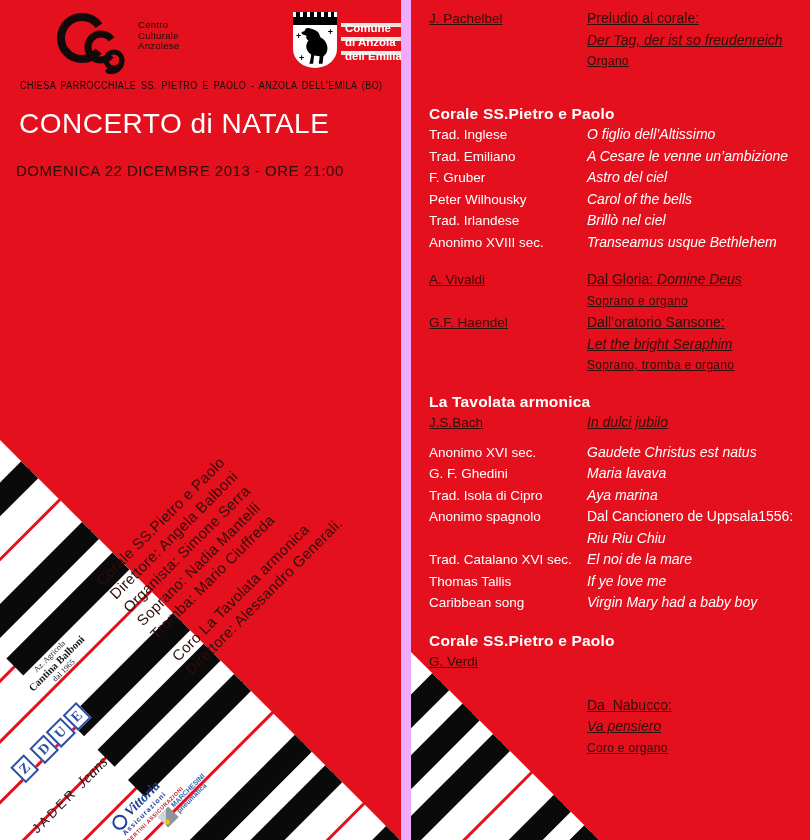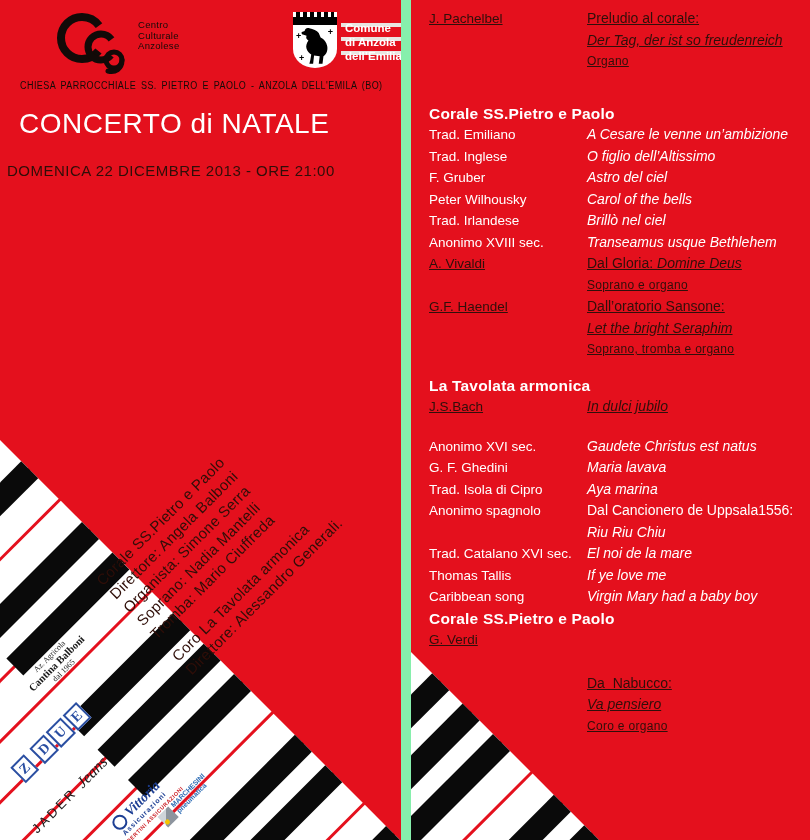--- a/index.html
+++ b/index.html
@@ -1,16 +1,16 @@
 <!DOCTYPE html>
 <html><head>
 <meta charset="utf-8">
 <style>
   html,body{margin:0;padding:0;background:#fff;}
-  .poster{position:relative;width:810px;height:840px;background:#86efac;overflow:hidden;
+  .poster{position:relative;width:810px;height:840px;background:#f0abfc;overflow:hidden;
           font-family:"Liberation Sans",sans-serif;}
   .panel{position:absolute;top:0;height:840px;overflow:hidden;background:#e4101d;}
   .panel.left{left:0;width:401px;}
   .panel.right{left:411px;width:399px;}
 
   
   .cca-logo{position:absolute;left:52px;top:10px;width:150px;height:72px;}
   .cca-rings{position:absolute;left:0;top:0;}
   .cca-text{position:absolute;left:86px;top:10px;color:#140b08;font-size:9.5px;line-height:10.5px;letter-spacing:.3px;}
   .comune-logo{position:absolute;left:293px;top:10px;width:104px;height:62px;}
@@ -22,21 +22,21 @@
   .shield svg{position:absolute;left:7px;top:14px;}
   .cross{position:absolute;color:#000;font-size:9px;font-weight:bold;line-height:9px;}
   .comune-text{position:absolute;left:52px;top:8px;width:52px;}
   .comune-line{position:relative;height:14px;}
   .comune-line .stripe{position:absolute;left:-4px;right:-6px;top:5px;height:3.5px;background:#e9e5e1;}
   .comune-line .txt{position:relative;color:#fff;font-weight:bold;font-size:11.5px;line-height:14px;white-space:nowrap;}
   .venue-line{position:absolute;left:20px;top:80px;width:380px;color:#140b08;font-size:10px;
           letter-spacing:.5px;word-spacing:2px;white-space:nowrap;transform:scaleX(.9);transform-origin:left center;}
   .main-title{position:absolute;left:19px;top:104px;color:#fff;font-size:28px;font-weight:400;
           letter-spacing:.5px;line-height:40px;white-space:nowrap;}
-  .date-line{position:absolute;left:7px;top:162px;color:#2f0e08;font-size:15px;letter-spacing:.5px;white-space:nowrap;}
+  .date-line{position:absolute;left:16px;top:162px;color:#2f0e08;font-size:15px;letter-spacing:.5px;white-space:nowrap;}
 
   
   .credits{position:absolute;left:95px;top:438px;width:330px;transform:rotate(-45deg);
            color:#2f0e08;font-size:15px;line-height:19px;letter-spacing:.3px;z-index:5;}
   .credits .blank{height:12px;}
 
   
   .keyboard{position:absolute;transform-origin:0 0;transform:rotate(45deg);}
   .wkey{position:absolute;top:0;background:#fff;}
   .bkey{position:absolute;top:0;background:#0a0a0a;z-index:2;}
@@ -70,23 +70,23 @@
   .p-heading{font-weight:bold;font-size:15.5px;line-height:21.5px;color:#fff;letter-spacing:.2px;}
   .p-row{display:flex;}
   .p-composer{flex:0 0 158px;font-size:13.5px;line-height:21.5px;white-space:nowrap;}
   .p-titles{flex:1;}
   .p-line{font-size:14px;line-height:21.5px;white-space:pre;}
   .p-line .it{font-style:italic;}
   .p-note{font-size:12px;line-height:21.5px;letter-spacing:.3px;}
   .ink-dark{color:#300f0a;text-decoration:underline;}
   .ink-white{color:#fff;}
   .sp-none{margin-top:0;}
-  .sp-xs{margin-top:0;}
+  .sp-xs{margin-top:16px;}
   .sp-sm{margin-top:14px;}
-  .sp-md{margin-top:18px;}
+  .sp-md{margin-top:8px;}
   .sp-lg{margin-top:30px;}
   .gap-before{margin-top:22px;}
 </style>
 </head>
 <body>
 
 <div class="poster">
 
   <div class="panel left">
 
@@ -205,29 +205,29 @@
               <div class="p-line"><span class="it">Der Tag, der ist so freudenreich</span></div>
               <div class="p-note">Organo</div>
             </div>
           </div>
         </div>
         <div class="p-section sp-lg">
           <div class="p-heading">Corale SS.Pietro e Paolo</div>
         </div>
         <div class="p-section sp-none">
           <div class="p-row ink-white">
+            <div class="p-composer">Trad. Inglese</div>
+            <div class="p-titles">
+              <div class="p-line"><span class="it">O figlio dell’Altissimo</span></div>
+            </div>
+          </div>
+          <div class="p-row ink-white">
             <div class="p-composer">Trad. Emiliano</div>
             <div class="p-titles">
               <div class="p-line"><span class="it">A Cesare le venne un’ambizione</span></div>
-            </div>
-          </div>
-          <div class="p-row ink-white">
-            <div class="p-composer">Trad. Inglese</div>
-            <div class="p-titles">
-              <div class="p-line"><span class="it">O figlio dell’Altissimo</span></div>
             </div>
           </div>
           <div class="p-row ink-white">
             <div class="p-composer">F. Gruber</div>
             <div class="p-titles">
               <div class="p-line"><span class="it">Astro del ciel</span></div>
             </div>
           </div>
           <div class="p-row ink-white">
             <div class="p-composer">Peter Wilhousky</div>

